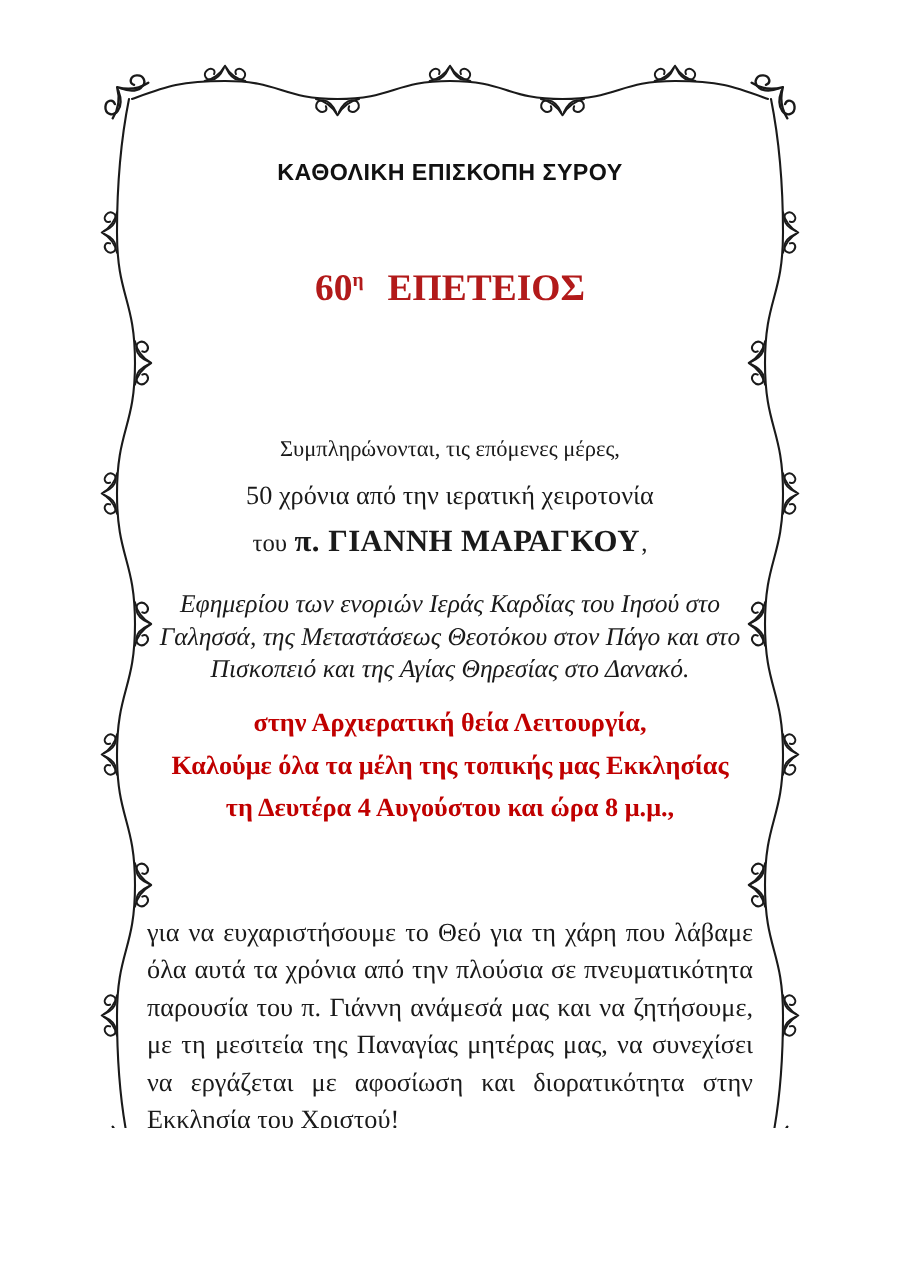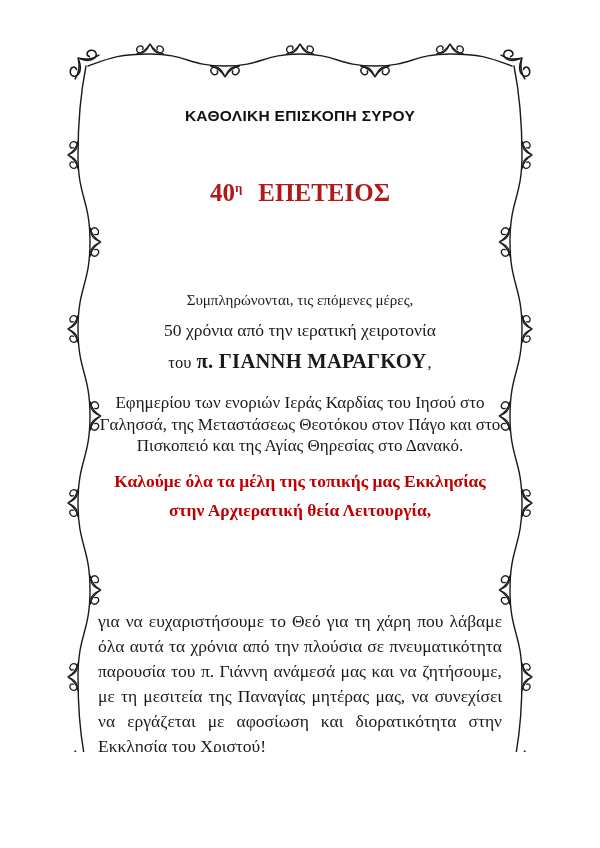--- a/index.html
+++ b/index.html
@@ -14,21 +14,21 @@
     top:107px;font-family:"Liberation Sans","DejaVu Sans",sans-serif;
     font-weight:bold;font-size:15.5px;letter-spacing:.3px;color:#111;
   }
   .title{top:177px;color:#b21a1a;font-weight:bold;font-size:25px;line-height:31px;}
   .title sup{font-size:13px;line-height:0;}
   .title .rest{margin-left:16px;}
   .intro1{top:292px;font-size:15px;}
   .intro2{top:320px;font-size:17.5px;}
   .name-line{top:350px;font-size:16.5px;}
   .name-line b{font-size:20.5px;letter-spacing:.3px;margin:0 1px 4px 5px;}
-  .desc{top:392px;font-size:17px;line-height:21.5px;}
+  .desc{top:392px;font-style:italic;font-size:17px;line-height:21.5px;}
   .invite{top:467px;color:#c00000;font-weight:bold;font-size:17.5px;}
   .invite div{line-height:28.5px;white-space:nowrap;}
   .closing{top:609px;font-size:17.5px;line-height:25px;text-align:justify;}
 </style>
 </head>
 <body>
 
 <div class="page">
 
   <svg class="border-svg" width="600" height="848" viewBox="0 0 600 848" fill="none" stroke="#1a1a1a" stroke-width="1.4" stroke-linecap="round" stroke-linejoin="round">
@@ -86,31 +86,32 @@
       <use href="#pair" transform="translate(87,763) rotate(45) scale(1.05)"></use>
       <use href="#pair" transform="translate(513,763) rotate(-45) scale(1.05)"></use>
     </g>
   </svg>
 
   <div class="content">
 
     <div class="org">ΚΑΘΟΛΙΚΗ ΕΠΙΣΚΟΠΗ ΣΥΡΟΥ</div>
 
     <div class="title">
-      <div><span>40</span><sup>η</sup><span class="rest">ΕΠΕΤΕΙΟΣ</span></div>
+      <div><span>60</span><sup>η</sup><span class="rest">ΕΠΕΤΕΙΟΣ</span></div>
     </div>
 
     <div class="intro1">Συμπληρώνονται, τις επόμενες μέρες,</div>
     <div class="intro2">50 χρόνια από την ιερατική χειροτονία</div>
 
     <div class="name-line"><span>του</span><b>π. ΓΙΑΝΝΗ ΜΑΡΑΓΚΟΥ</b><span>,</span></div>
 
     <div class="desc">Εφημερίου των ενοριών Ιεράς Καρδίας του Ιησού στο Γαλησσά, της Μεταστάσεως Θεοτόκου στον Πάγο και στο Πισκοπειό και της Αγίας Θηρεσίας στο Δανακό.</div>
 
     <div class="invite">
+      <div>στην Αρχιερατική θεία Λειτουργία,</div>
       <div>Καλούμε όλα τα μέλη της τοπικής μας Εκκλησίας</div>
-      <div>στην Αρχιερατική θεία Λειτουργία,</div>
+      <div>τη Δευτέρα 4 Αυγούστου και ώρα 8 μ.μ.,</div>
     </div>
 
     <div class="closing">για να ευχαριστήσουμε το Θεό για τη χάρη που λάβαμε όλα αυτά τα χρόνια από την πλούσια σε πνευματικότητα παρουσία του π. Γιάννη ανάμεσά μας και να ζητήσουμε, με τη μεσιτεία της Παναγίας μητέρας μας, να συνεχίσει να εργάζεται με αφοσίωση και διορατικότητα στην Εκκλησία του Χριστού!</div>
 
   </div>
 </div>
 
 </body></html>

